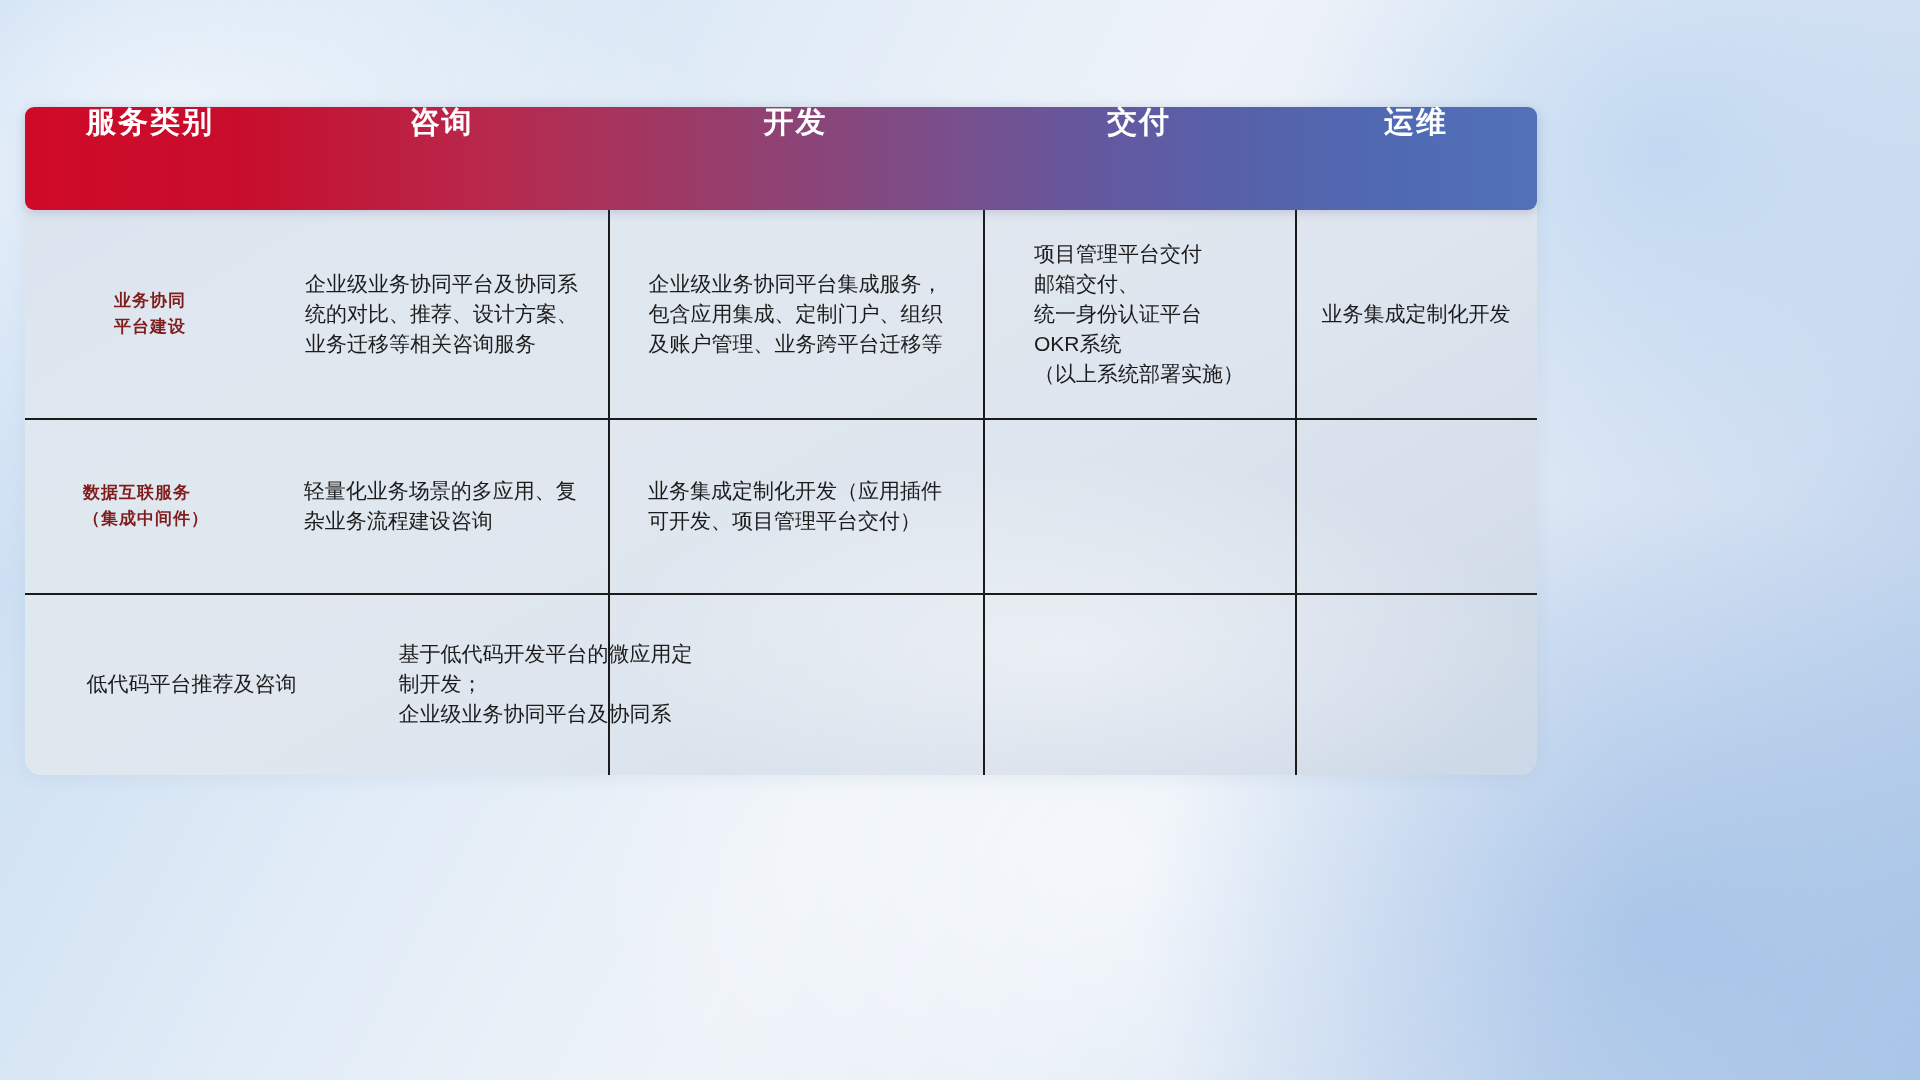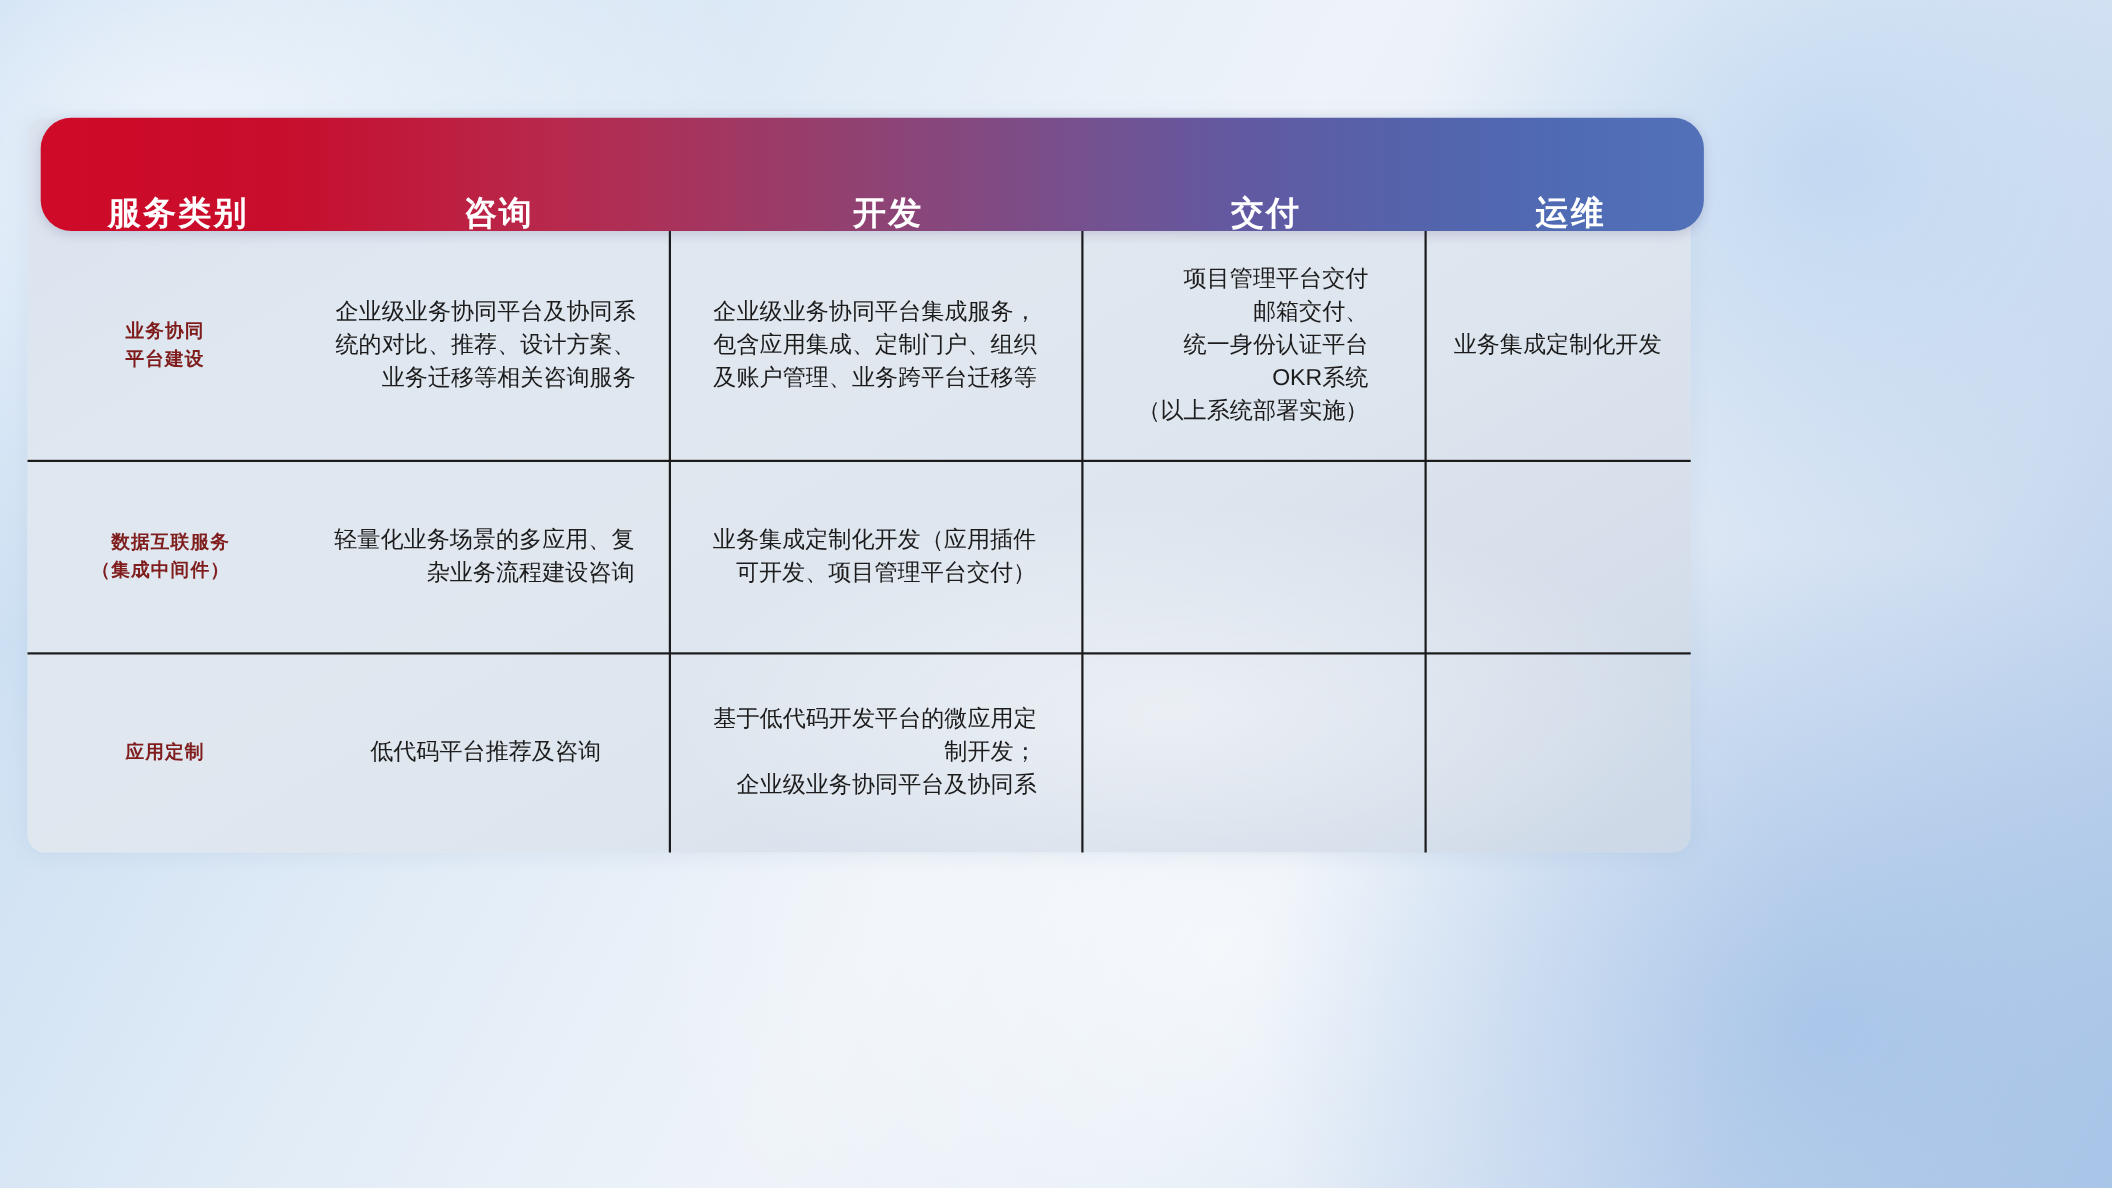--- a/index.html
+++ b/index.html
@@ -91,36 +91,35 @@
     left: 38%; top: 52%;
     width: 62%; height: 58%;
     background: radial-gradient(ellipse at 50% 50%, rgba(255,255,255,0.48) 0%, rgba(255,255,255,0) 70%);
   }
 
   #header-row {
     position: absolute;
     left: 0; top: 0;
     width: 100%;
     height: 103px;
-    border-radius: 28px;
+    border-radius: 9px;
     background: linear-gradient(90deg,
         #cf0a28 0%,
         #c80d2c 14%,
         #b7294d 31%,
         #93406f 48%,
         #77508d 62%,
         #6259a1 72%,
         #5463ab 82%,
         #4f6bb4 92%,
         #5271b8 100%);
     display: flex;
-    align-items: flex-end;
+    align-items: flex-start;
     z-index: 4;
     box-shadow: 0 3px 10px rgba(80,60,120,0.18);
-    margin-left: 12px;
   }
 
   .hcell {
     color: #ffffff;
     font-weight: bold;
     font-size: 30px;
     letter-spacing: 2px;
     text-align: center;
     line-height: 1;
     user-select: none;
@@ -142,21 +141,21 @@
   }
   .grid-row.r1 { height: 208px; }
   .grid-row.r2 { height: 175px; gap: 12px; }
   .grid-row.r3 { height: 182px; }
 
   .cell {
     position: relative;
     display: flex;
     align-items: center;
     justify-content: center;
-    text-align: right;
+    text-align: left;
     box-sizing: border-box;
     padding: 4px 10px;
     font-size: 21px;
     line-height: 1.42;
     color: #1c1c1c;
     white-space: pre-line;
     border-radius: 18px;
   }
   .cell.label {
     color: #7f1d1d;
@@ -239,21 +238,20 @@
 （集成中间件）</div>
         <div class="cell c1">轻量化业务场景的多应用、复
 杂业务流程建设咨询</div>
         <div class="cell c2">业务集成定制化开发（应用插件
 可开发、项目管理平台交付）</div>
         <div class="cell c3"></div>
         <div class="cell c4"></div>
       </div>
 
       <div class="grid-row r3">
-        <div class="cell label c0">应用定制</div>
         <div class="cell c1">低代码平台推荐及咨询</div>
         <div class="cell c2">基于低代码开发平台的微应用定
 制开发；
 企业级业务协同平台及协同系</div>
         <div class="cell c4"></div>
       </div>
 
       <div class="hline" style="top:208px;"></div>
       <div class="hline" style="top:383px;"></div>
 

